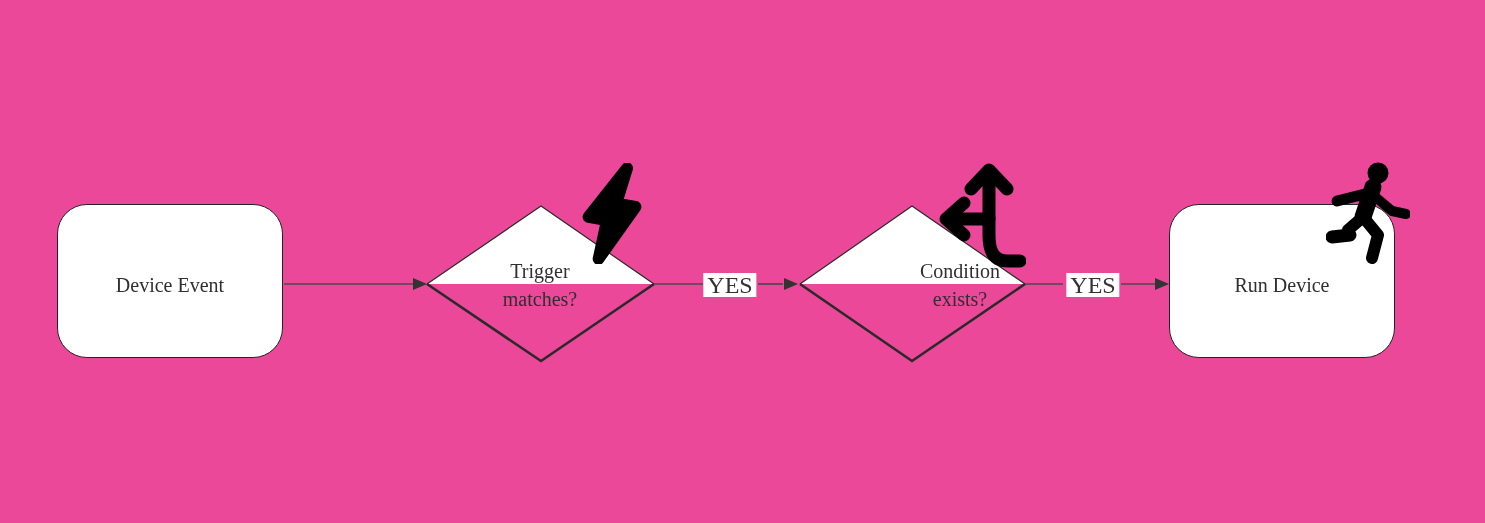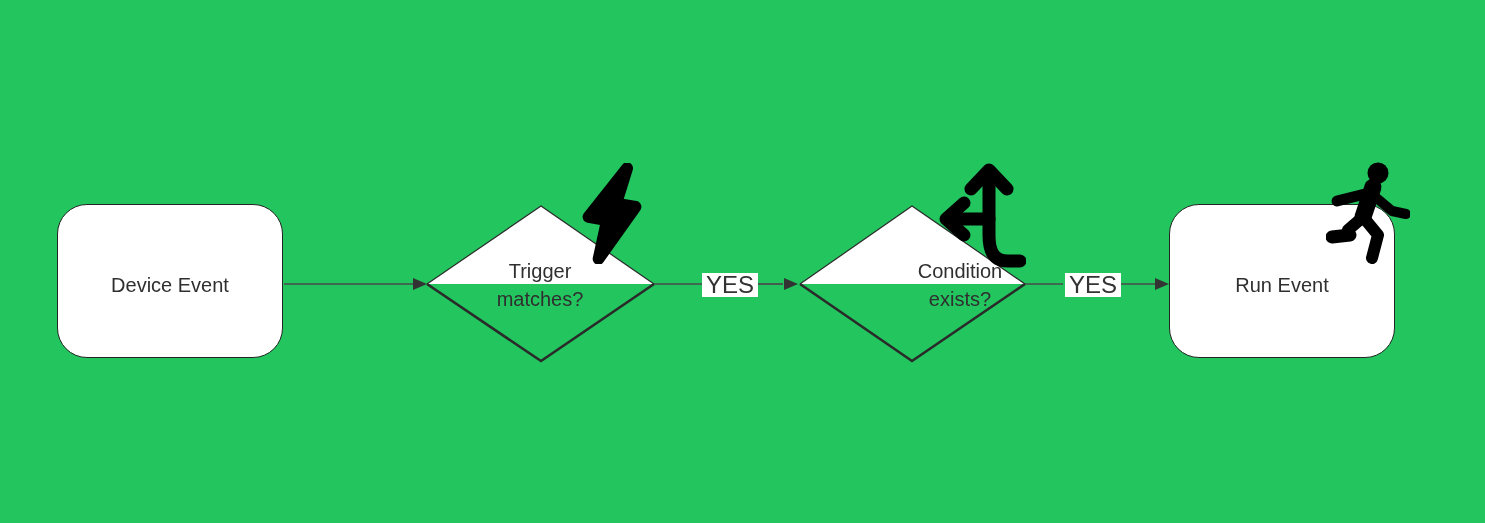--- a/index.html
+++ b/index.html
@@ -4,22 +4,22 @@
 <style>
   html, body {
     margin: 0;
     padding: 0;
     background: #ffffff;
   }
   .canvas {
     position: relative;
     width: 1485px;
     height: 523px;
-    background: #22c55e;
-    font-family: Liberation Sans, sans-serif;
+    background: #ec4899;
+    font-family: Liberation Serif, serif;
     overflow: hidden;
   }
   .layer {
     position: absolute;
     left: 0;
     top: 0;
   }
   .node-rect {
     position: absolute;
     border: 1.5px solid #242424;
@@ -97,21 +97,21 @@
   <div class="edge-label" style="left:730px; top:285px;">YES</div>
 
   <div class="node-label" style="left:912px; top:285px;margin-left:48px;">
     <div>Condition</div>
     <div>exists?</div>
   </div>
 
   <div class="edge-label" style="left:1093px; top:285px;">YES</div>
 
   <div class="node-rect" style="left:1169px; top:204px; width:226px; height:154px;"></div>
-  <div class="node-label" style="left:1282px; top:285px;">Run Event</div>
+  <div class="node-label" style="left:1282px; top:285px;">Run Device</div>
 
   <svg class="icon" style="left:570px; top:163px;" width="84" height="101" viewBox="0 0 100 120">
     <path d="M 68 6 L 22 64 L 44 68 L 34 114 L 78 52 L 55 48 Z" fill="#000000" stroke="#000000" stroke-width="14" stroke-linejoin="round"></path>
   </svg>
 
   <svg class="icon" style="left:934px; top:161px;" width="92" height="108" viewBox="0 0 92 108">
     <g fill="none" stroke="#000000" stroke-width="13" stroke-linecap="round" stroke-linejoin="round">
       <path d="M 86 100 H 74 C 58 100 55 88 55 74 L 55 12"></path>
       <path d="M 37 28 L 55 9 L 73 28"></path>
       <path d="M 55 58 H 14"></path>

